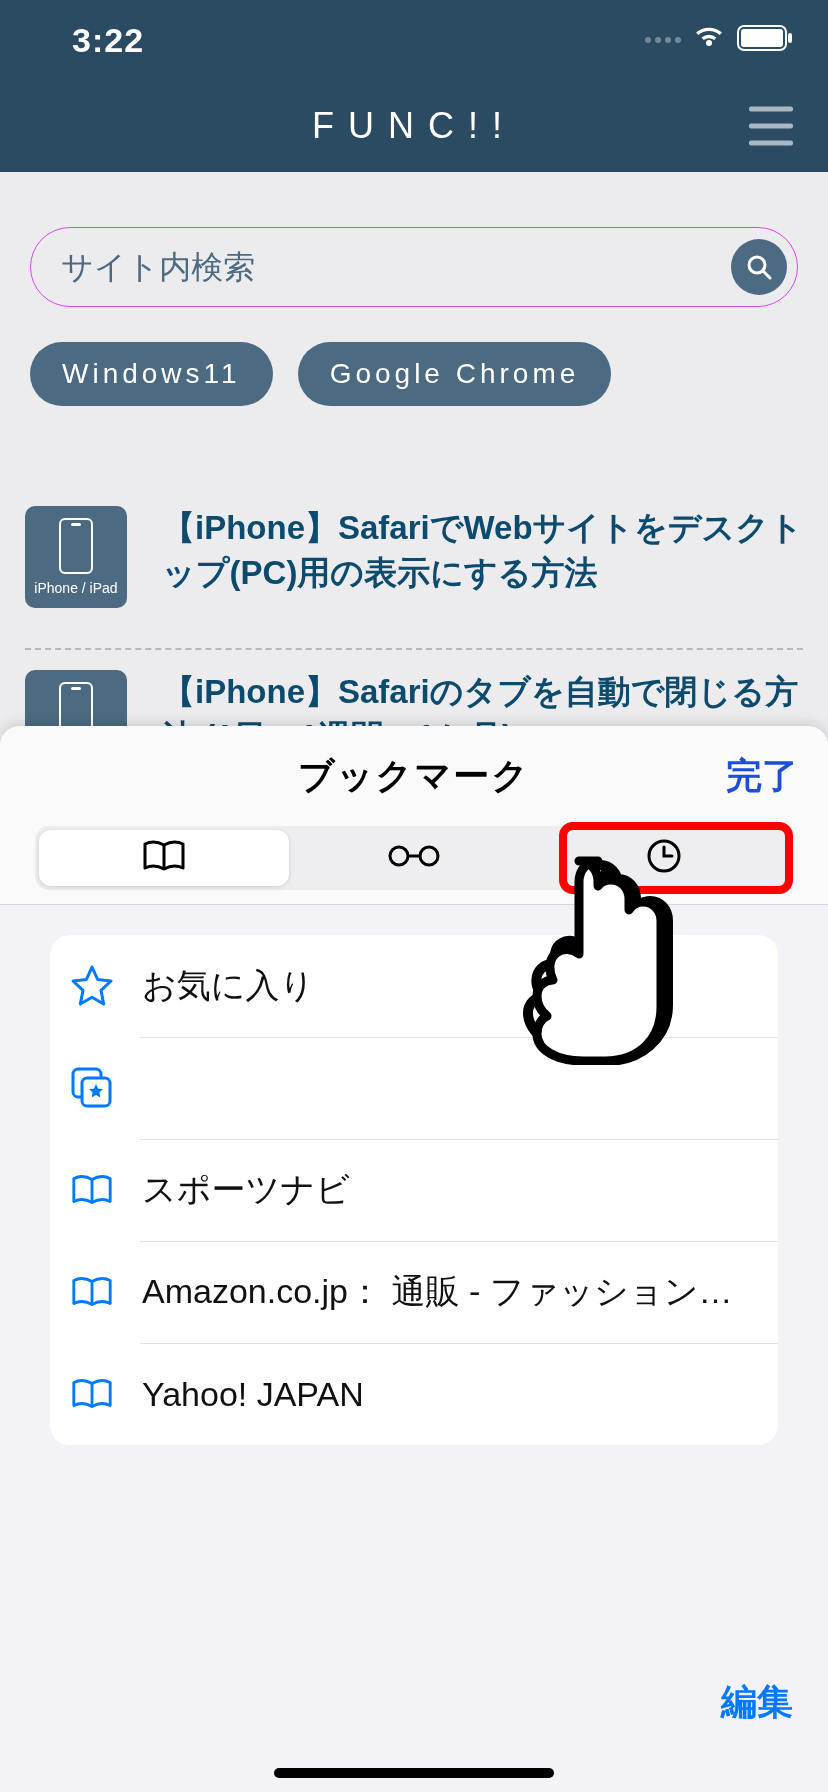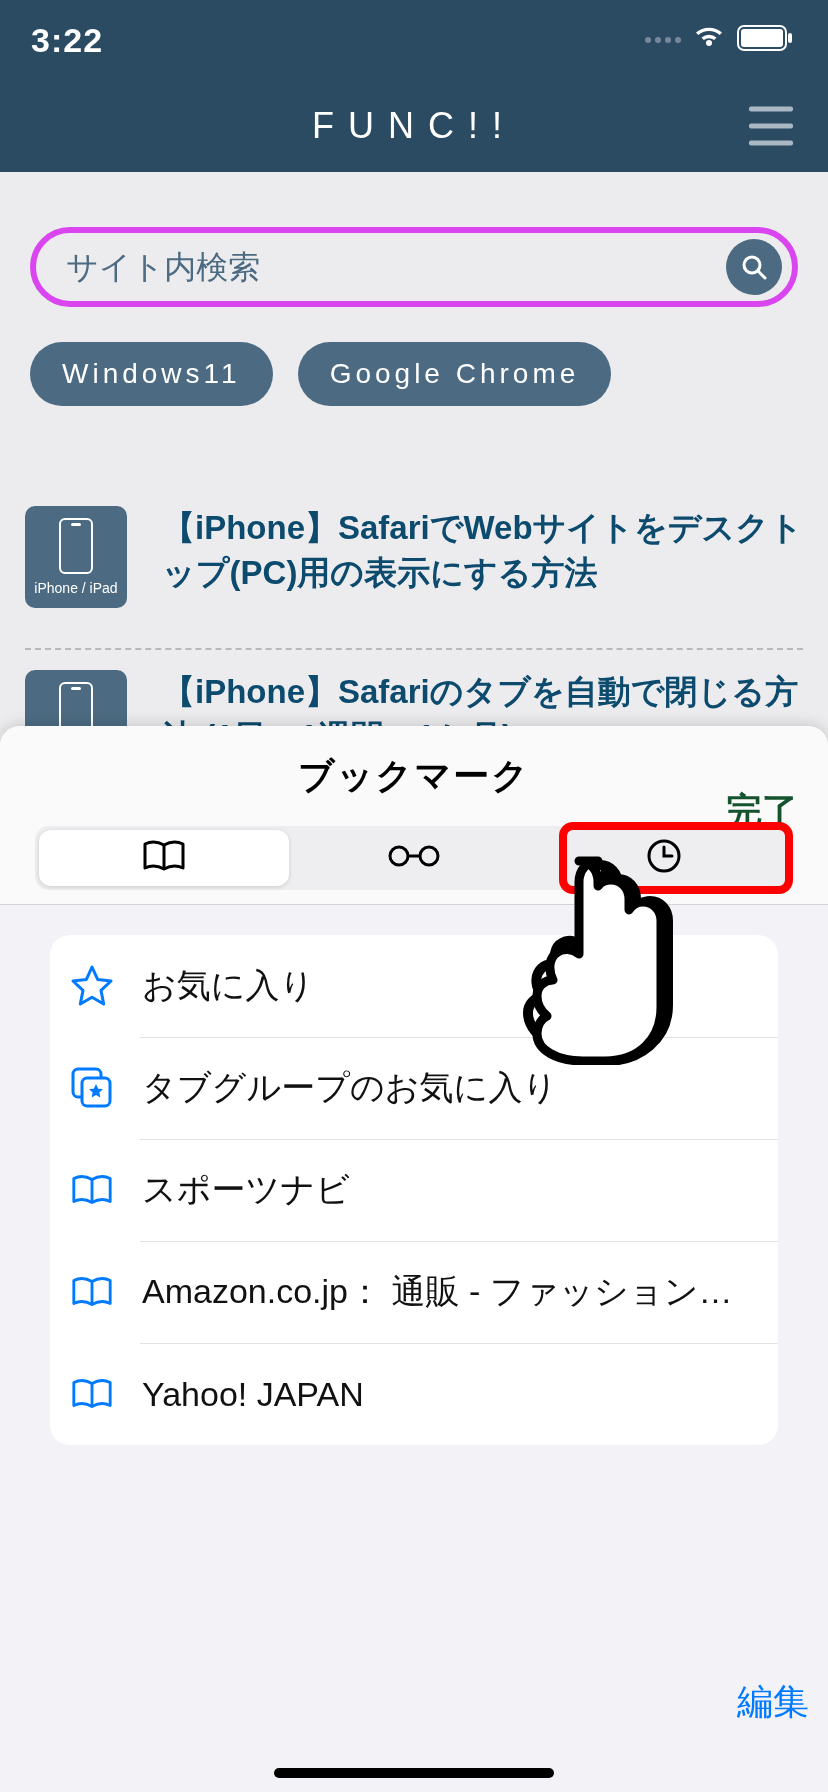--- a/index.html
+++ b/index.html
@@ -1,33 +1,33 @@
 <!DOCTYPE html>
 <html><head>
 <meta charset="utf-8">
 <style>
   * { margin: 0; padding: 0; box-sizing: border-box; font-family: -apple-system, "Hiragino Sans", sans-serif; }
   html, body { width: 828px; height: 1792px; background: #ececee; overflow: hidden; }
 
   
-  .status-bar { height: 80px; background: #2b4b63; color: #fff; display: flex; align-items: center; justify-content: space-between; padding: 0 35px 0 31px; }
+  .status-bar { height: 80px; background: #2b4b63; color: #fff; display: flex; align-items: center; justify-content: space-between; padding: 0 35px 0 72px; }
   .status-time { font-size: 34px; font-weight: 600; letter-spacing: 1px; }
   .status-icons { display: flex; align-items: center; gap: 12px; }
   .dots { display: flex; gap: 4px; }
   .dots span { width: 6px; height: 6px; border-radius: 50%; background: rgba(255,255,255,0.35); }
 
   
   .app-header { height: 92px; background: #2b4b63; color: #fff; display: flex; align-items: center; justify-content: center; position: relative; }
   .app-title { font-size: 36px; font-weight: 400; letter-spacing: 14px; }
   .hamburger { position: absolute; right: 35px; top: 50%; transform: translateY(-50%); display: flex; flex-direction: column; gap: 12px; }
   .hamburger span { display: block; width: 44px; height: 5px; background: #a9b8c3; border-radius: 2px; }
 
   
   .search-wrap { padding: 55px 30px 0; }
-  .search-field { width: 100%; height: 80px; border: 6px solid #d946ef; border-radius: 40px; background: transparent; display: flex; align-items: center; padding: 0 10px 0 30px; }
+  .search-field { width: 100%; height: 80px; border: 1px solid #d946ef; border-radius: 40px; background: transparent; display: flex; align-items: center; padding: 0 10px 0 30px; }
   .search-input { flex: 1; border: none; outline: none; background: transparent; font-size: 32px; color: #4c6b82; }
   .search-input::placeholder { color: #4c6b82; }
   .search-btn { width: 56px; height: 56px; border-radius: 50%; background: #4c6b82; display: flex; align-items: center; justify-content: center; }
   .search-btn svg { display:block; }
 
   
   .pills { display: flex; gap: 25px; padding: 35px 30px 0; overflow: hidden; }
   .pill { flex: 0 0 auto; background: #4c6b82; color: #fff; border-radius: 34px; height: 64px; display: flex; align-items: center; padding: 0 32px; font-size: 28px; letter-spacing: 4px; }
 
   
@@ -37,40 +37,40 @@
   .thumb { width: 102px; height: 102px; background: #4c6b82; border-radius: 10px; display: flex; flex-direction: column; align-items: center; justify-content: center; gap: 6px; flex-shrink: 0; }
   .thumb .phone-icon { width: 34px; height: 56px; border: 2px solid #fff; border-radius: 6px; position: relative; }
   .thumb .phone-icon::after { content: ""; position: absolute; top: 3px; left: 50%; transform: translateX(-50%); width: 10px; height: 3px; background: #fff; border-radius: 2px; }
   .thumb-label { font-size: 14px; color: #fff; }
   .article-title { font-size: 33px; font-weight: 700; color: #0c4a6e; line-height: 1.35; }
 
   
   .sheet { position: absolute; top: 726px; left: 0; right: 0; bottom: 0; background: #f2f2f7; border-top-left-radius: 20px; border-top-right-radius: 20px; box-shadow: 0 -2px 14px rgba(0,0,0,0.15); overflow: hidden; }
   .sheet-header { background: #fafafa; position: relative; height: 100px; display: flex; align-items: center; justify-content: center; }
   .sheet-title { font-size: 36px; font-weight: 700; letter-spacing: 2px; }
-  .sheet-done { position: absolute; right: 30px; top: 50%; transform: translateY(-50%); color: #14532d; font-size: 36px; font-weight: 700; margin-top: 35px; }
+  .sheet-done { position: absolute; right: 30px; top: 50%; transform: translateY(-50%); color: #1d4ed8; font-size: 36px; font-weight: 700; }
 
   .seg-wrap { background: #fafafa; padding: 0 35px 14px; position: relative; }
   .seg { display: flex; height: 64px; background: #eeeef0; border-radius: 14px; padding: 4px; }
   .seg-item { flex: 1; display: flex; align-items: center; justify-content: center; border-radius: 12px; }
   .seg-item.selected { background: #fff; box-shadow: 0 1px 4px rgba(0,0,0,0.15); }
   .seg-highlight { position: absolute; top: -4px; right: 35px; width: 234px; height: 72px; border: 8px solid #ff0000; border-radius: 14px; pointer-events: none; }
 
   .sheet-divider { height: 1px; background: #d5d5d9; }
 
   .bm-list-wrap { padding: 30px 50px 0; }
   .bm-list { background: #fff; border-radius: 20px; overflow: hidden; }
   .bm-row { display: flex; align-items: center; height: 102px; padding: 0 20px; gap: 28px; }
   .bm-row + .bm-row { position: relative; }
   .bm-row + .bm-row::before { content:""; position:absolute; top:0; left:90px; right:0; height:1px; background:#e2e2e6; }
   .bm-icon { width: 44px; height: 44px; display:flex; align-items:center; justify-content:center; flex-shrink:0; }
   .bm-icon svg { display:block; }
   .bm-label { font-size: 34px; color: #111; white-space: nowrap; overflow: hidden; text-overflow: ellipsis; }
 
-  .sheet-edit { position: absolute; right: 19px; bottom: 65px; color: #007aff; font-size: 36px; font-weight: 400; }
+  .sheet-edit { position: absolute; right: 35px; bottom: 65px; color: #007aff; font-size: 36px; font-weight: 700; }
 
   
   .home-indicator { position: absolute; bottom: 14px; left: 50%; transform: translateX(-50%); width: 280px; height: 10px; background: #000; border-radius: 10px; }
 
   
   .cursor-overlay { position: absolute; top: 855px; left: 510px; pointer-events: none; }
 </style>
 </head>
 <body>
 
@@ -194,21 +194,20 @@
         <span class="bm-label">お気に入り</span>
       </div>
       <div class="bm-row">
         <span class="bm-icon">
           <svg width="44" height="44" viewBox="0 0 44 44">
               <rect x="3" y="3" width="28" height="28" rx="5" fill="none" stroke="#007aff" stroke-width="3"></rect>
               <rect x="12" y="12" width="28" height="28" rx="5" fill="#fff" stroke="#007aff" stroke-width="3"></rect>
               <path d="M26 18l2.2 4.8L33 23l-3.6 3.4.9 5-4.3-2.4-4.3 2.4.9-5L19 23l4.8-.2L26 18z" fill="#007aff"></path>
             </svg>
         </span>
-        <span class="bm-label">タブグループのお気に入り</span>
       </div>
       <div class="bm-row">
         <span class="bm-icon">
           <svg width="46" height="36" viewBox="0 0 46 36">
               <path d="M4 6c6-3 12-3 19 1 7-4 13-4 19-1v24c-6-3-12-3-19 1-7-4-13-4-19-1V6z" fill="none" stroke="#007aff" stroke-width="3" stroke-linejoin="round"></path>
               <line x1="23" y1="7" x2="23" y2="31" stroke="#007aff" stroke-width="3"></line>
             </svg>
         </span>
         <span class="bm-label">スポーツナビ</span>
       </div>

